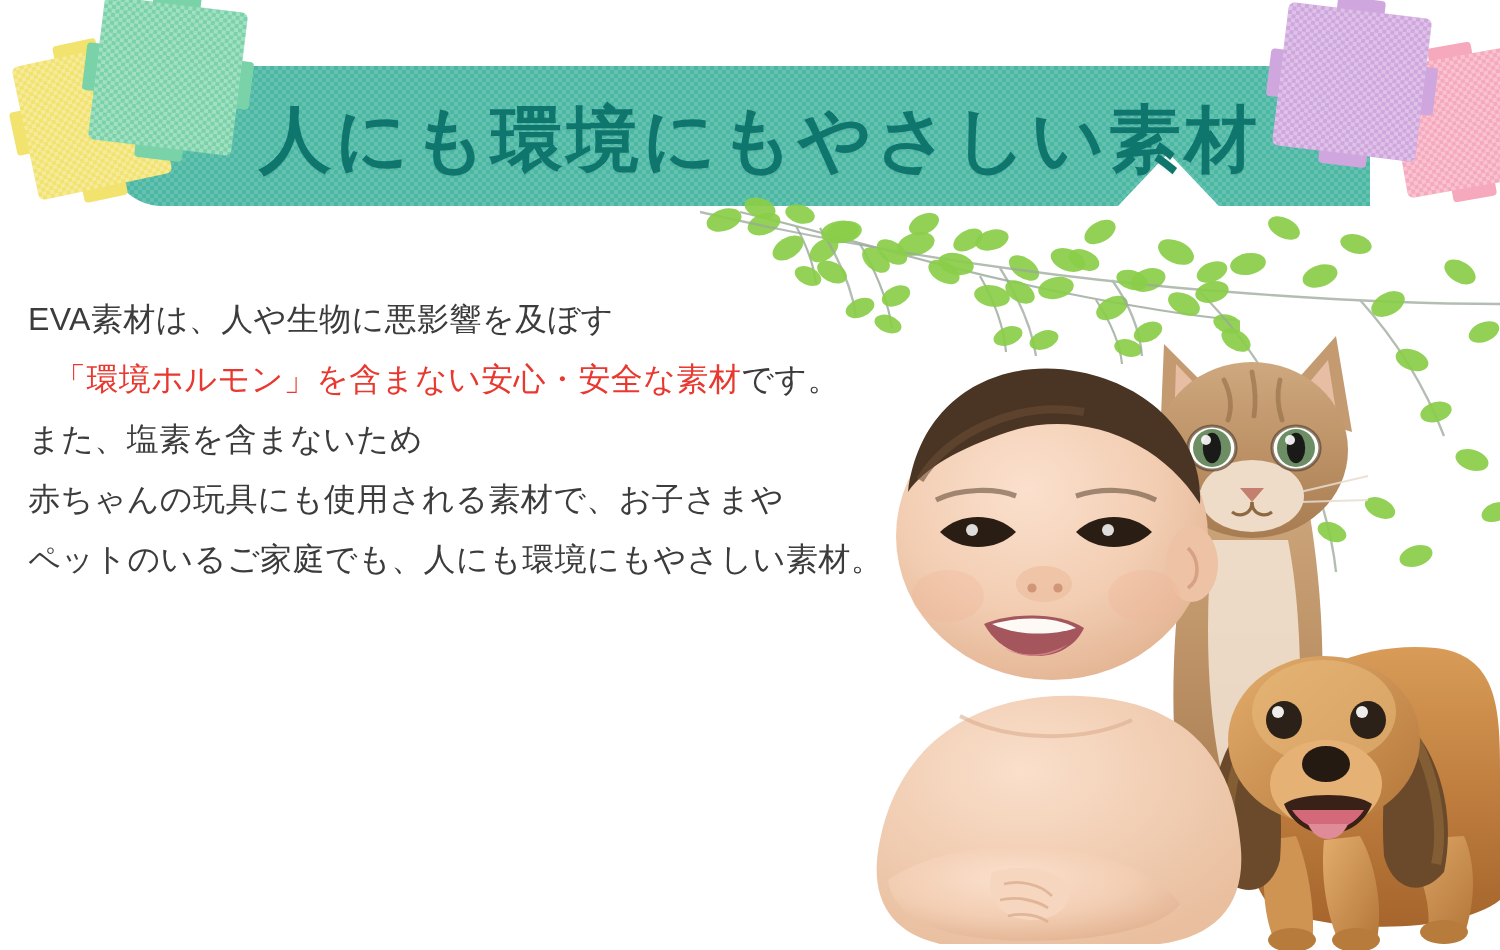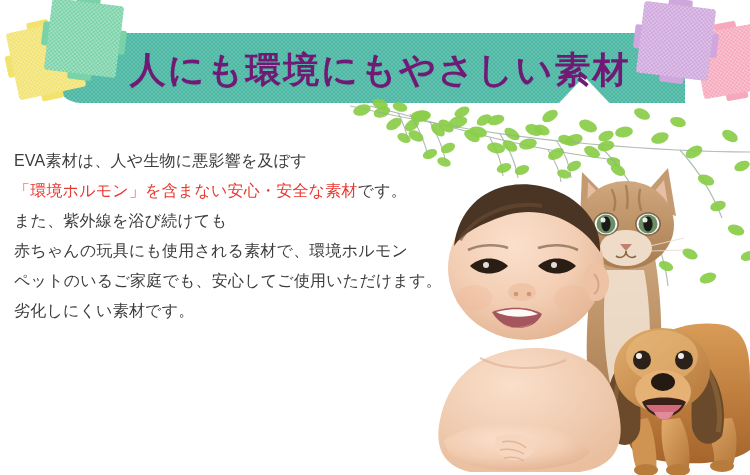--- a/index.html
+++ b/index.html
@@ -52,21 +52,21 @@
     background-position: 0 0, 2px 2px;
     border-bottom-left-radius: 28px;
   }
   .banner-title {
     position: absolute;
     left: 110px;
     top: 41px;
     width: 540px;
     height: 58px;
     line-height: 58px;
-    color: #701a75;
+    color: #0f766e;
     font-size: 36px;
     font-weight: bold;
     letter-spacing: 2px;
     text-align: center;
     white-space: nowrap;
     z-index: 6;
     text-shadow: 0 1px 1px rgba(0,0,0,.05);
   }
 
   
@@ -130,21 +130,21 @@
     width: 520px;
     z-index: 5;
   }
   .copy-line {
     font-size: 16px;
     line-height: 30px;
     color: #3c3c3c;
     white-space: nowrap;
     letter-spacing: .2px;
   }
-  .copy-line .hl { color: #e8382f; }
+  .copy-line .hl { color: #e8382f; margin-left: 13px; }
 
   
   .photo {
     position: absolute;
     left: 430px;
     top: 120px;
     width: 320px;
     height: 355px;
     z-index: 4;
     pointer-events: none;
@@ -429,19 +429,18 @@
       <span class="nub" style="left:24px; bottom:-6px; width:24px; height:12px;"></span>
       <span class="mat-tex"></span>
     </div>
 
     <div class="banner-title">人にも環境にもやさしい素材</div>
   </div>
 
   <div class="copy" id="copy-root">
       <div class="copy-line"><span>EVA素材は、人や生物に悪影響を及ぼす</span></div>
       <div class="copy-line"><span class="hl">「環境ホルモン」を含まない安心・安全な素材</span><span>です。</span></div>
-      <div class="copy-line"><span>また、紫外線を浴び続けても</span></div>
-      <div class="copy-line"><span>赤ちゃんの玩具にも使用される素材で、環境ホルモン</span></div>
-      <div class="copy-line"><span>ペットのいるご家庭でも、安心してご使用いただけます。</span></div>
-      <div class="copy-line"><span>劣化しにくい素材です。</span></div>
+      <div class="copy-line"><span>また、塩素を含まないため</span></div>
+      <div class="copy-line"><span>赤ちゃんの玩具にも使用される素材で、お子さまや</span></div>
+      <div class="copy-line"><span>ペットのいるご家庭でも、人にも環境にもやさしい素材。</span></div>
     </div>
 
 </div>
 
 </body></html>

